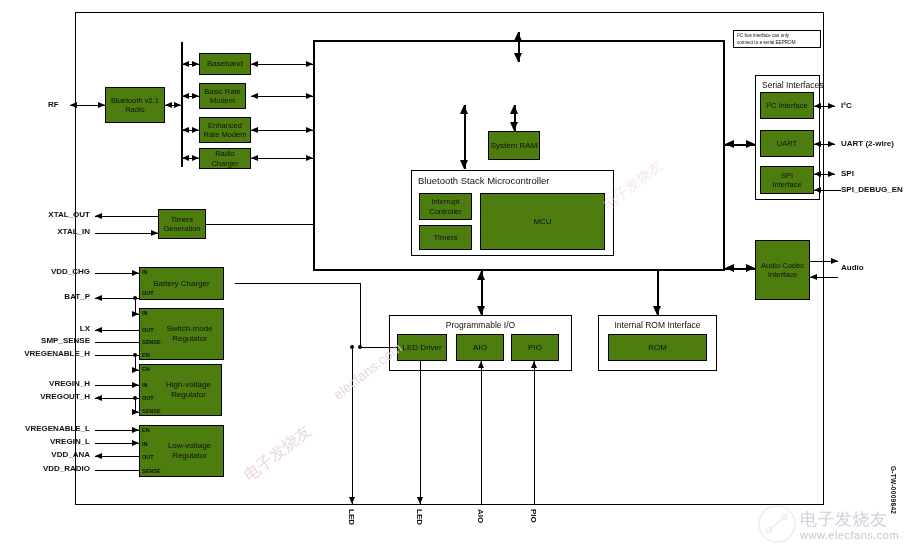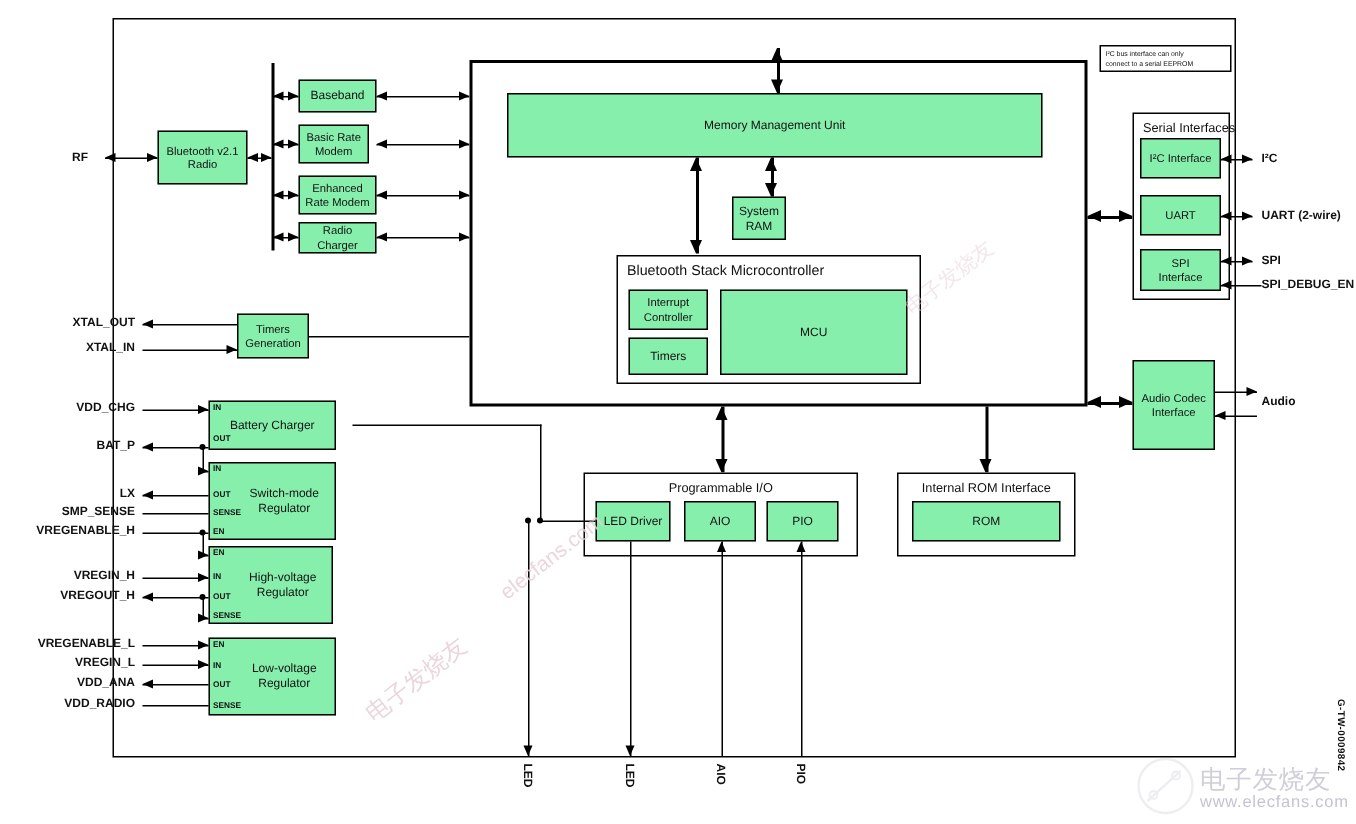--- a/index.html
+++ b/index.html
@@ -13,21 +13,21 @@
   .box.thick{border-width:2px;}
 
   
   .grp-title{position:absolute;font-size:8.5px;color:#111;white-space:nowrap;}
   .grp-title.left{left:6px;top:4px;}
   .grp-title.center{left:0;right:0;top:4px;text-align:center;}
   .grp-title.big{font-size:9.5px;}
   .grp-title.bigger{font-size:10.5px;}
 
   
-  .blk{position:absolute;box-sizing:border-box;border:1.5px solid #000;background:#86efac;
+  .blk{position:absolute;box-sizing:border-box;border:1.5px solid #000;background:#4d7c0f;
        display:flex;align-items:center;justify-content:center;text-align:center;
        font-size:7.5px;color:#111;line-height:1.25;padding:1px;}
   .blk.f8{font-size:8px;}
 
   
   .lbl{position:absolute;font-size:8px;color:#111;white-space:nowrap;}
   .lbl.pin{font-weight:bold;font-size:8px;}
   .lbl.tiny{font-size:5.5px;font-weight:bold;}
   .lbl.r{text-align:right;}
   .lbl.rot{transform-origin:0 0;transform:rotate(90deg);}
@@ -153,29 +153,26 @@
   <div class="ar left" style="left:95px;top:212.5px;"></div>
 
   <div class="lbl pin r" style="left:24px;top:227px;width:66px;">XTAL_IN</div>
   <div class="hline" style="left:95px;top:233px;width:63px;"></div>
   <div class="ar right" style="left:151px;top:229.5px;"></div>
 
   <div class="hline" style="left:206px;top:224px;width:107px;"></div>
 
   <div class="box thick" style="left:313px;top:40px;width:412px;height:231px;"></div>
 
-  <div class="blk f8" style="left:338px;top:62px;width:357px;height:43px;">
-    <span>Memory Management Unit</span>
-  </div>
 
   <div class="vline bus" style="left:518px;top:32px;height:30px;"></div>
   <div class="ar big up" style="left:513.5px;top:32px;"></div>
   <div class="ar big down" style="left:513.5px;top:53px;"></div>
 
-  <div class="blk f8" style="left:488px;top:131px;width:36px;height:29px;justify-content:center;">
+  <div class="blk f8" style="left:488px;top:131px;width:52px;height:29px;justify-content:center;">
     <span>System RAM</span>
   </div>
   <div class="vline bus" style="left:514px;top:105px;height:26px;"></div>
   <div class="ar big up" style="left:509.5px;top:105px;"></div>
   <div class="ar big down" style="left:509.5px;top:122px;"></div>
 
   <div class="vline bus" style="left:464px;top:105px;height:64px;"></div>
   <div class="ar big up" style="left:459.5px;top:105px;"></div>
   <div class="ar big down" style="left:459.5px;top:160px;"></div>
 

